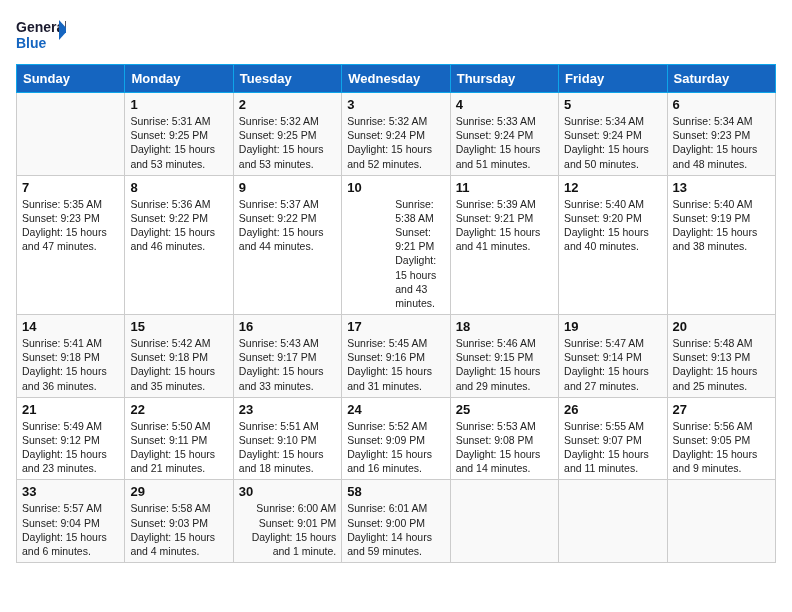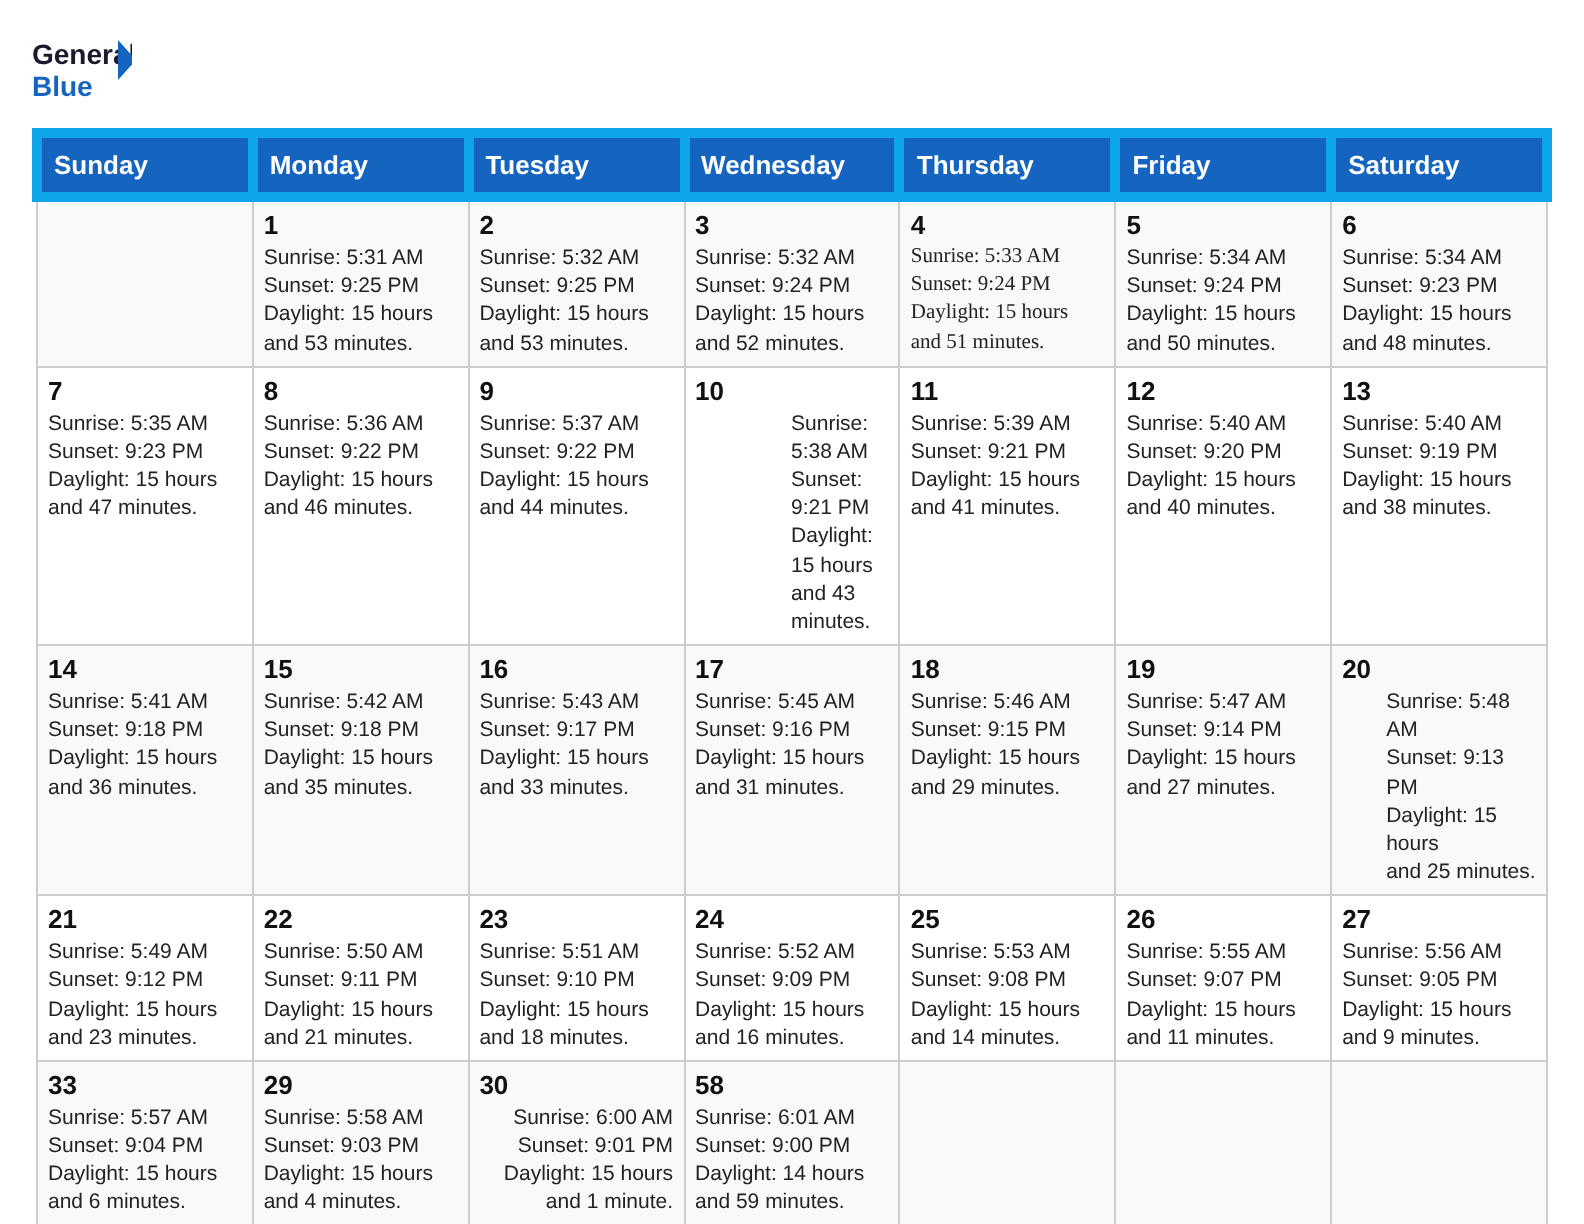--- a/index.html
+++ b/index.html
@@ -39,21 +39,21 @@
       border-collapse: collapse;
       font-size: 11px;
     }
     th {
       background: #1565c0;
       color: #fff;
       text-align: left;
       padding: 6px 6px;
       font-size: 13px;
       font-weight: bold;
-      border: 5px solid #0ea5e9;
+      border: 1px solid #0ea5e9;
     }
     td {
       border: 1px solid #ccc;
       padding: 4px 5px;
       vertical-align: top;
       height: 80px;
       width: 107px;
     }
     .day-num {
       font-weight: bold;
@@ -118,21 +118,21 @@
         </td>
         <td>
           <div class="day-num">3</div>
           <div class="cell-text" style="white-space: pre-line;">Sunrise: 5:32 AM
 Sunset: 9:24 PM
 Daylight: 15 hours
 and 52 minutes.</div>
         </td>
         <td>
           <div class="day-num">4</div>
-          <div class="cell-text" style="white-space: pre-line; font-family: Liberation Serif, serif;">Sunrise: 5:33 AM
+          <div class="cell-text" style="white-space: pre-line;">Sunrise: 5:33 AM
 Sunset: 9:24 PM
 Daylight: 15 hours
 and 51 minutes.</div>
         </td>
         <td>
           <div class="day-num">5</div>
           <div class="cell-text" style="white-space: pre-line;">Sunrise: 5:34 AM
 Sunset: 9:24 PM
 Daylight: 15 hours
 and 50 minutes.</div>
@@ -234,21 +234,21 @@
         </td>
         <td>
           <div class="day-num">19</div>
           <div class="cell-text" style="white-space: pre-line;">Sunrise: 5:47 AM
 Sunset: 9:14 PM
 Daylight: 15 hours
 and 27 minutes.</div>
         </td>
         <td>
           <div class="day-num">20</div>
-          <div class="cell-text" style="white-space: pre-line; margin-left: 22px;">Sunrise: 5:48 AM
+          <div class="cell-text" style="white-space: pre-line;">Sunrise: 5:48 AM
 Sunset: 9:13 PM
 Daylight: 15 hours
 and 25 minutes.</div>
         </td>
       </tr>
       <tr>
         <td>
           <div class="day-num">21</div>
           <div class="cell-text" style="white-space: pre-line;">Sunrise: 5:49 AM
 Sunset: 9:12 PM

